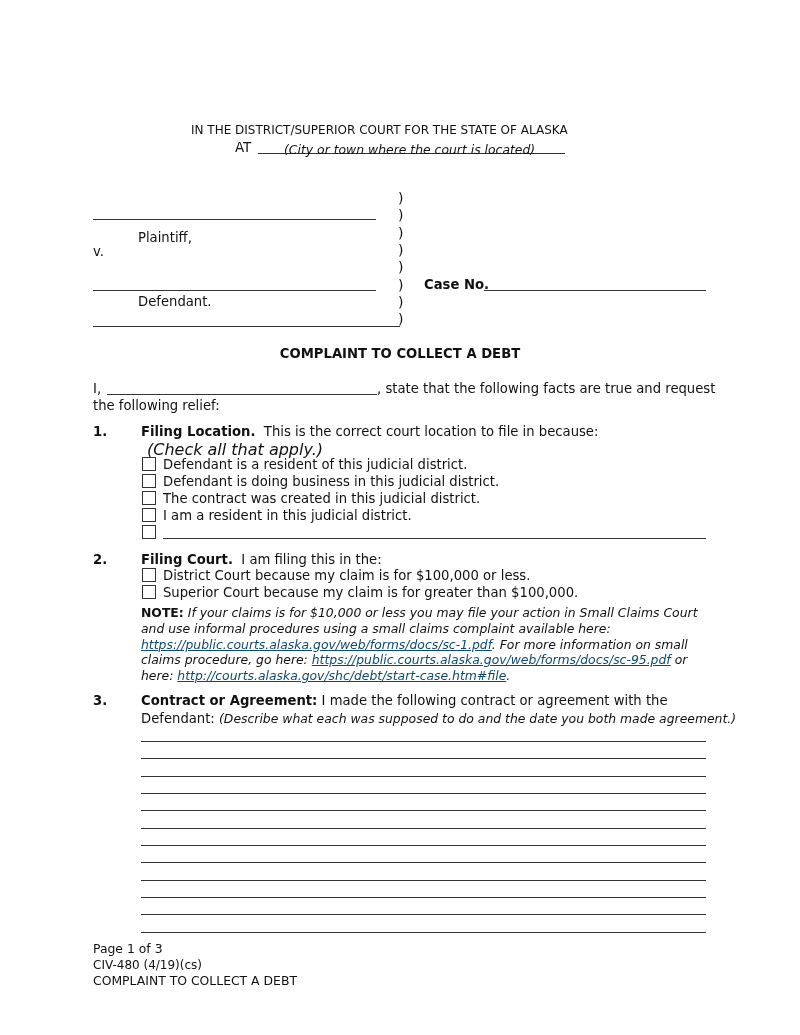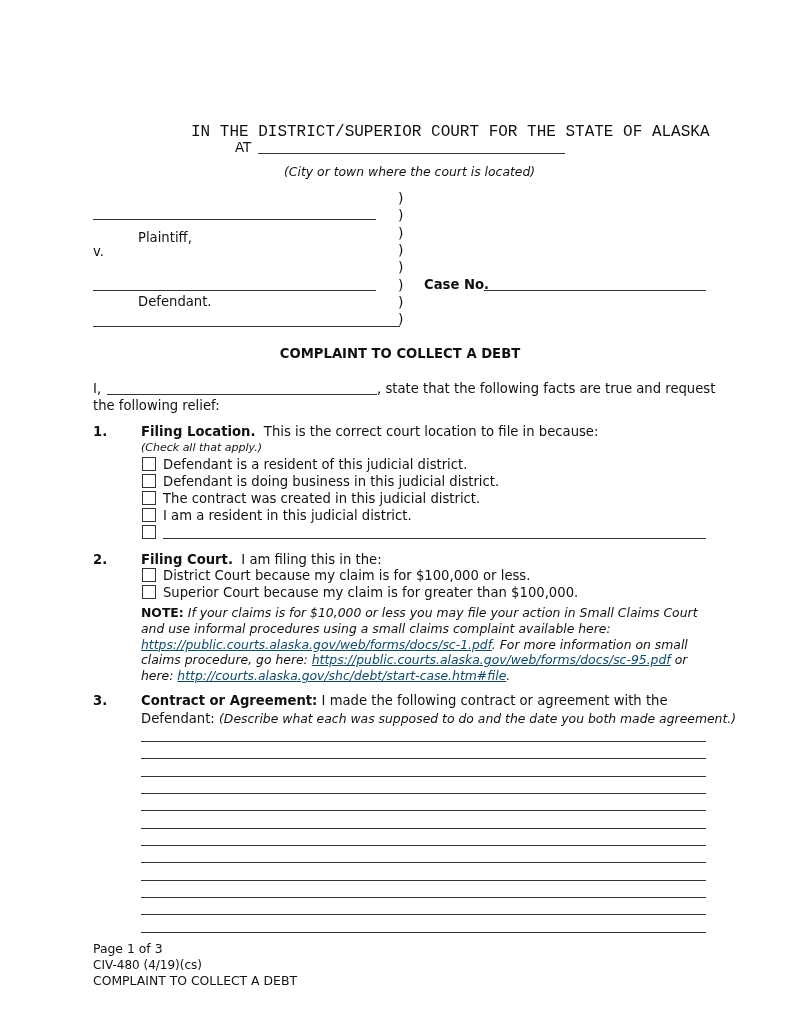--- a/index.html
+++ b/index.html
@@ -10,24 +10,24 @@
   .it { font-style:italic; }
   .b { font-weight:bold; }
   .paren { position:absolute; left:398px; font-size:14px; line-height:1; }
   .cb { position:absolute; width:14px; height:14px; border:1px solid #333; box-sizing:border-box; background:#fff; }
   .link { color:#0c4a6e; text-decoration:underline; font-style:italic; }
   .note { position:absolute; left:141px; width:570px; font-size:12.4px; line-height:15.8px; }
 </style>
 </head>
 <body>
 
-<div class="abs" style="left:191px;top:124px;font-size:16px;font-family:Liberation Mono, monospace;">IN THE DISTRICT/SUPERIOR COURT FOR THE STATE OF ALASKA</div>
+<div class="abs" style="left:191px;top:124px;font-size:12px;">IN THE DISTRICT/SUPERIOR COURT FOR THE STATE OF ALASKA</div>
 <div class="abs" style="left:235px;top:141px;font-size:13.4px;">AT</div>
 <div class="line" style="left:258px;top:153px;width:307px;"></div>
-<div class="abs it" style="left:284px;top:166px;font-size:12.4px;">(City or town where the court is located)</div>
+<div class="abs it" style="left:284px;top:144px;font-size:12.4px;">(City or town where the court is located)</div>
 
 <div>
   <div class="line" style="left:93px;top:219px;width:283px;"></div>
   <div class="abs" style="left:138px;top:231px;">Plaintiff,</div>
   <div class="abs" style="left:93px;top:245px;">v.</div>
   <div class="line" style="left:93px;top:290px;width:283px;"></div>
   <div class="abs" style="left:138px;top:295px;">Defendant.</div>
   <div class="line" style="left:93px;top:326px;width:307px;"></div>
 
   <div class="paren" style="top:191px;">)</div>
@@ -49,21 +49,21 @@
 <div class="line" style="left:107px;top:394px;width:270px;"></div>
 <div class="abs" style="left:377px;top:382px;">, state that the following facts are true and request</div>
 <div class="abs" style="left:93px;top:399px;">the following relief:</div>
 
 <div>
   <div class="abs b" style="left:93px;top:425px;">1.</div>
   <div class="abs" style="left:141px;top:425px;">
     <span class="b">Filing Location.</span>&nbsp;
     <span>This is the correct court location to file in because:</span>
   </div>
-  <div class="abs it" style="left:141px;top:442px;font-size:11px;">(Check all that apply.)</div>
+  <div class="abs it" style="left:147px;top:442px;font-size:16px;">(Check all that apply.)</div>
 
   <div class="cb" style="left:142px;top:457px;"></div>
   <div class="abs" style="left:163px;top:458px;">Defendant is a resident of this judicial district.</div>
 
   <div class="cb" style="left:142px;top:474px;"></div>
   <div class="abs" style="left:163px;top:475px;">Defendant is doing business in this judicial district.</div>
 
   <div class="cb" style="left:142px;top:491px;"></div>
   <div class="abs" style="left:163px;top:492px;">The contract was created in this judicial district.</div>
 

